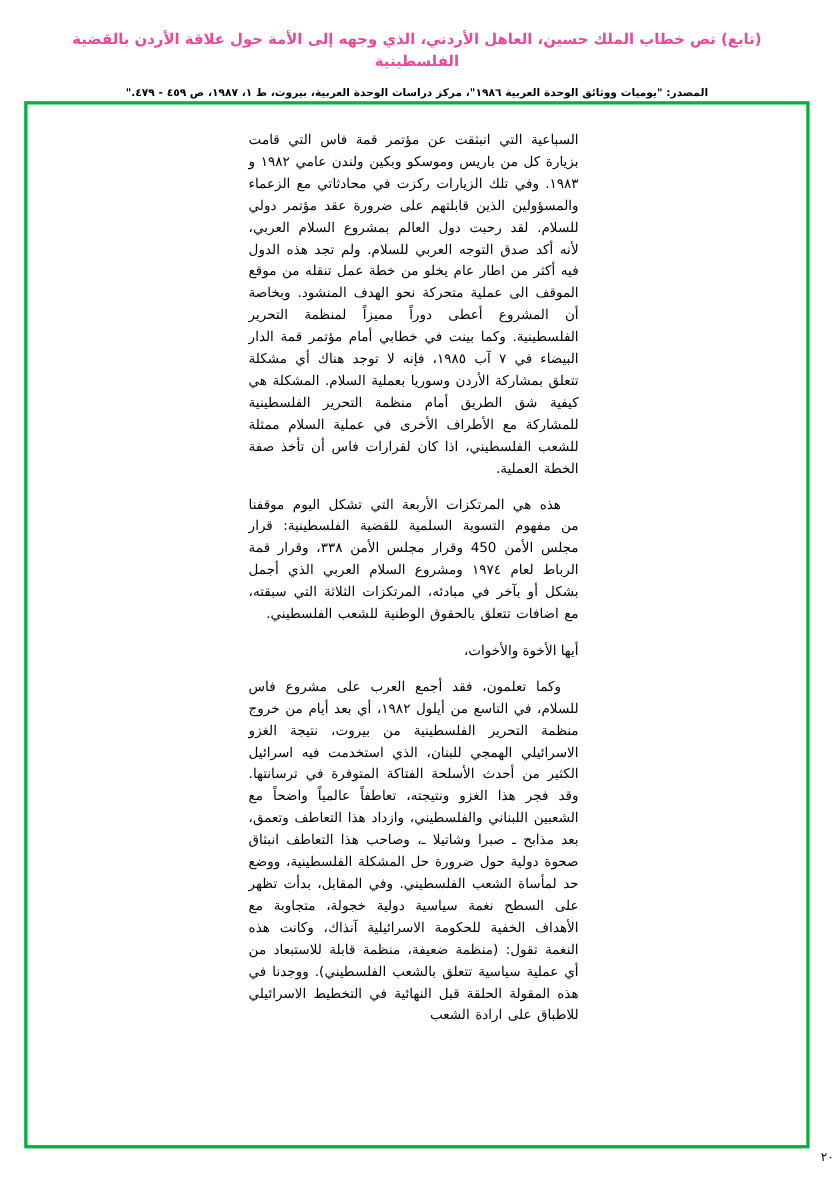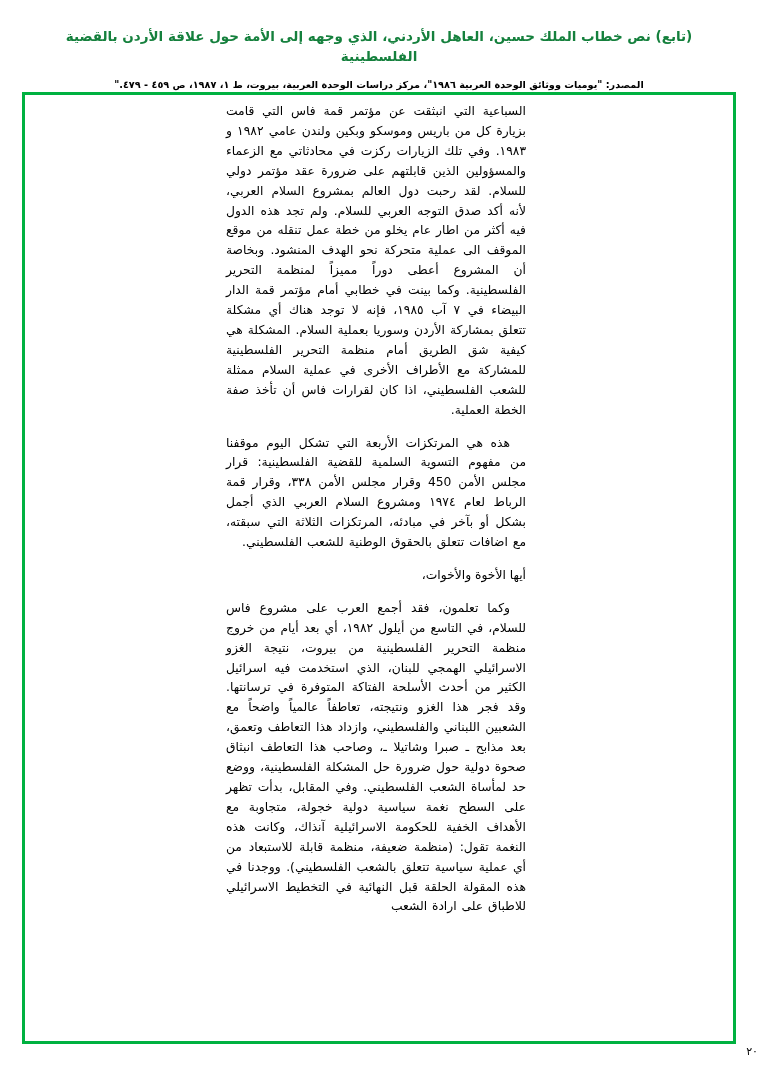--- a/index.html
+++ b/index.html
@@ -23,42 +23,42 @@
   }
   .header {
     padding: 26px 40px 0 40px;
     text-align: center;
   }
   .header-title {
     font-size: 13.5px;
     font-weight: bold;
     line-height: 1.5;
     letter-spacing: 0px;
-    color: #15803d;
+    color: #ec4899;
   }
   .header-source {
     margin-top: 11px;
     font-size: 9.7px;
     font-weight: bold;
     color: #000;
     line-height: 1.4;
   }
   .frame {
     position: absolute;
     top: 92px;
     left: 22px;
     width: 714px;
     height: 952px;
     border: 3px solid #00b140;
     box-sizing: border-box;
     background: #fff;
   }
   .content {
     position: absolute;
-    top: 102px;
+    top: 118px;
     right: 232px;
     width: 300px;
     text-align: justify;
     text-align-last: right;
     direction: rtl;
   }
   p.para {
     margin: 0 0 13px 0;
     font-size: 12.3px;
     line-height: 1.62;

